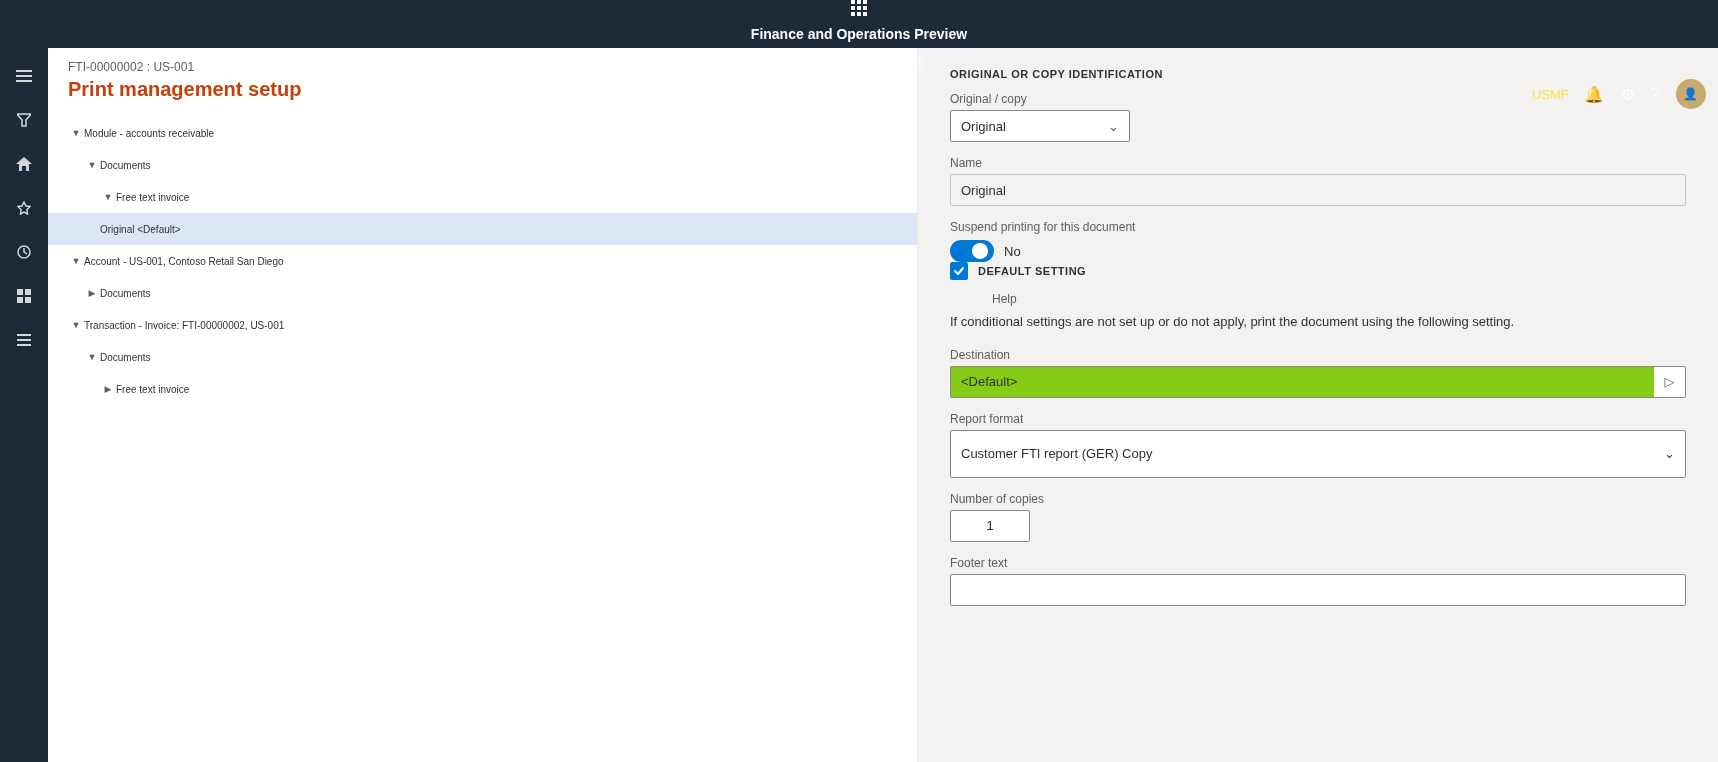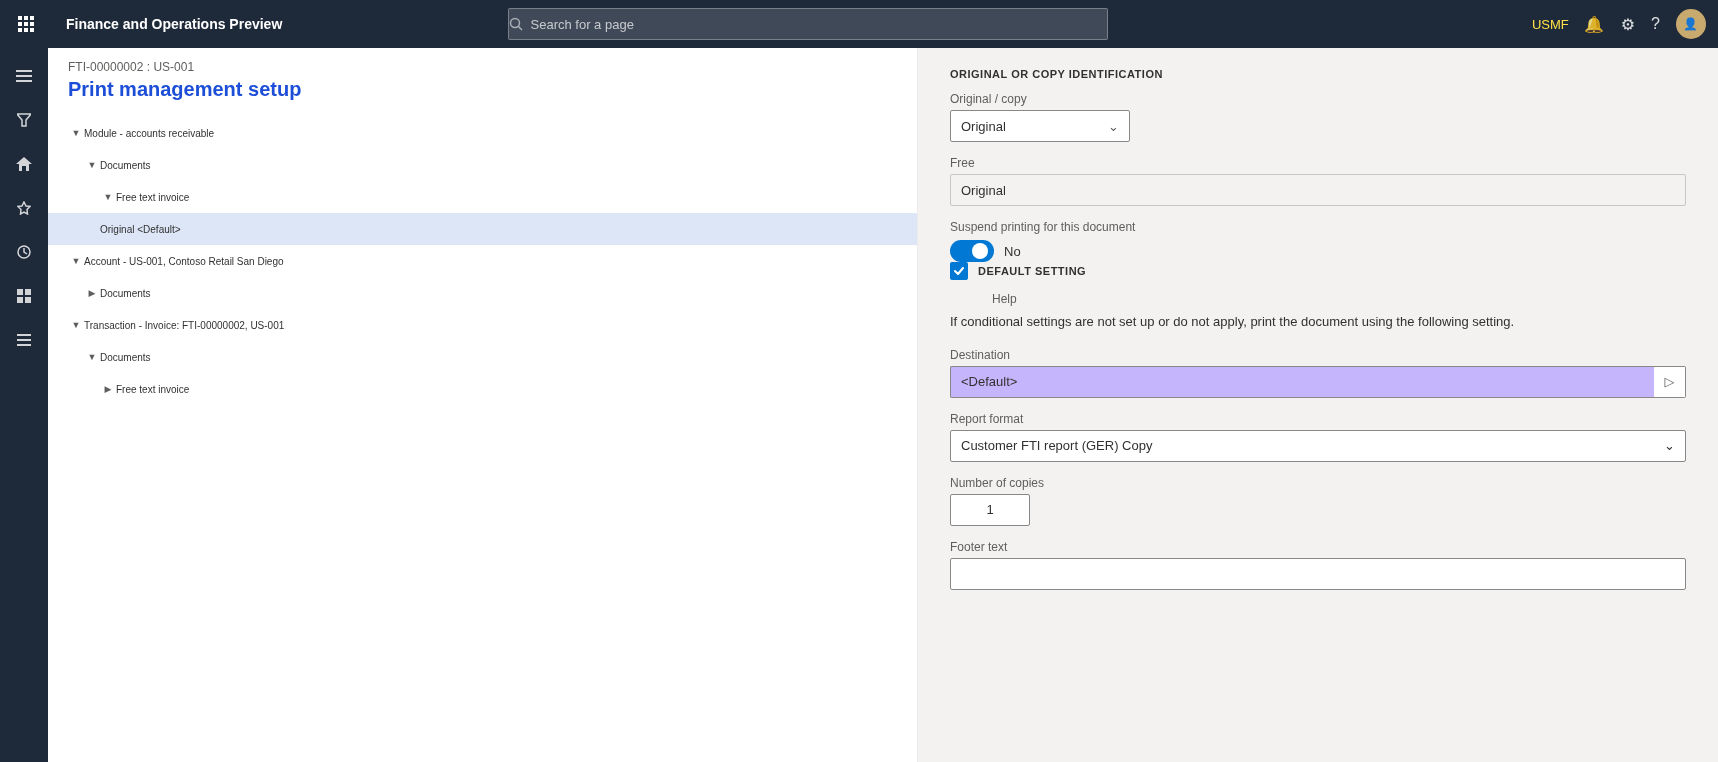--- a/index.html
+++ b/index.html
@@ -6,24 +6,25 @@
     body { font-family: 'Segoe UI', Arial, sans-serif; font-size: 13px; background: #f3f2f1; color: #323130; height: 762px; overflow: hidden; }
 
     
     .topbar {
       background: #1e2a3a;
       color: #fff;
       height: 48px;
       display: flex;
       align-items: center;
       padding: 0 12px;
-      gap: 26px;
+      gap: 10px;
       position: fixed;
       top: 0; left: 0; right: 0;
       z-index: 100;
+      flex-direction: column;
     }
     .topbar-apps {
       width: 28px; height: 28px;
       display: flex; align-items: center; justify-content: center;
       cursor: pointer; color: #fff;
     }
     .topbar-title {
       font-size: 14px; font-weight: 600; color: #fff; white-space: nowrap;
     }
     .topbar-search {
@@ -89,21 +90,21 @@
 
     
     .page-header {
       padding: 12px 20px 8px 20px;
       background: #fff;
     }
     .breadcrumb {
       font-size: 12px; color: #605e5c; margin-bottom: 4px;
     }
     .page-title {
-      font-size: 20px; font-weight: 600; color: #1d4ed8;
+      font-size: 20px; font-weight: 600; color: #c2410c;
     }
 
     
     .tree-area {
       padding: 8px 0;
     }
     .tree-item {
       display: flex; align-items: center;
       height: 32px; padding: 0 8px;
       cursor: pointer;
@@ -204,21 +205,21 @@
     .help-text {
       font-size: 13px; color: #323130;
       line-height: 1.5; margin-bottom: 16px;
     }
 
     .input-with-button {
       display: flex; align-items: center; gap: 0;
     }
     .input-field-text {
       flex: 1;
-      background: #c4b5fd;
+      background: #84cc16;
       border: 1px solid #8a8886;
       border-right: none;
       border-radius: 2px 0 0 2px;
       height: 32px;
       padding: 0 10px;
       font-size: 13px; color: #323130;
       display: flex; align-items: center;
     }
     .icon-button {
       width: 32px; height: 32px;
@@ -229,21 +230,21 @@
       display: flex; align-items: center; justify-content: center;
       cursor: pointer;
       color: #605e5c;
     }
 
     .report-select {
       width: 100%;
       background: #fff;
       border: 1px solid #8a8886;
       border-radius: 2px;
-      height: 32px;
+      height: 48px;
       display: flex; align-items: center; justify-content: space-between;
       padding: 0 10px;
       cursor: pointer;
     }
 
     .number-input {
       background: #fff;
       border: 1px solid #8a8886;
       border-radius: 2px;
       height: 32px;
@@ -412,21 +413,21 @@
 
     <div class="field-group">
       <div class="field-label">Original / copy</div>
       <div class="select-field" style="width:180px;">
         <span>Original</span>
         <span class="chevron">⌄</span>
       </div>
     </div>
 
     <div class="field-group">
-      <div class="field-label">Free</div>
+      <div class="field-label">Name</div>
       <div class="text-field">
         <span>Original</span>
       </div>
     </div>
 
     <div class="field-label" style="margin-bottom:6px;">Suspend printing for this document</div>
     <div class="toggle-row">
       <div class="toggle">
         <div class="toggle-thumb"></div>
       </div>

